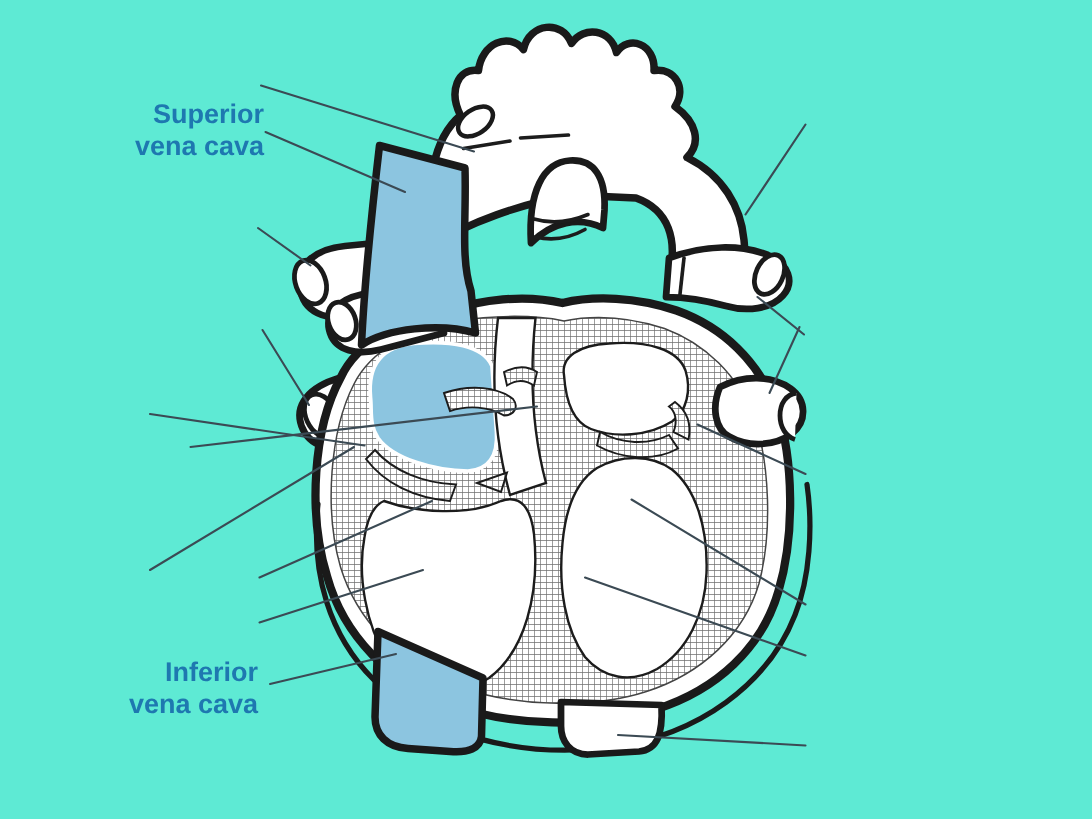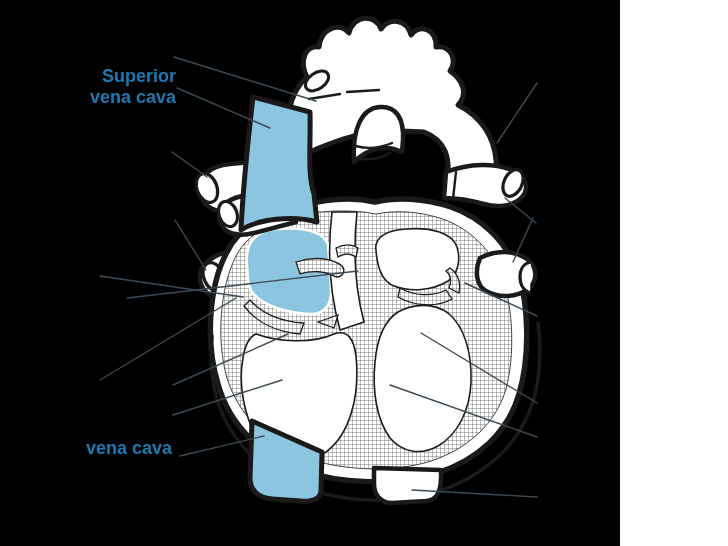--- a/index.html
+++ b/index.html
@@ -1,17 +1,17 @@
 <!DOCTYPE html>
 <html style="--label-text: #1e78b0; --vessel-fill: #8cc5e0; --outline: #1a1a1a; --leader-line: #3b4a54;"><head>
 <meta charset="utf-8">
 <style>
   html,body{margin:0;padding:0;background:#fff;}
   .slide{
-    position:relative;width:620px;height:546px;background:#000000;overflow:hidden;
+    position:relative;width:728px;height:546px;background:#5eead4;overflow:hidden;
     font-family:"Liberation Sans",sans-serif;
   }
   .diagram-svg{position:absolute;left:0;top:0;width:728px;height:546px;}
   .vessel-label{
     position:absolute;text-align:right;
     font-weight:bold;font-size:18px;line-height:21px;
     color:var(--label-text,#1e78b0);
     font-family:"Liberation Sans",sans-serif;
     letter-spacing:0px;
   }
@@ -227,16 +227,17 @@
       <line class="ll" x1="537" y1="497" x2="412" y2="490"></line>
     </g>
   </svg>
 
   <div class="vessel-label label-superior">
     <span>Superior</span>
     <span>vena cava</span>
   </div>
 
   <div class="vessel-label label-inferior">
+    <span>Inferior</span>
     <span>vena cava</span>
   </div>
 
 </div>
 
 </body></html>

